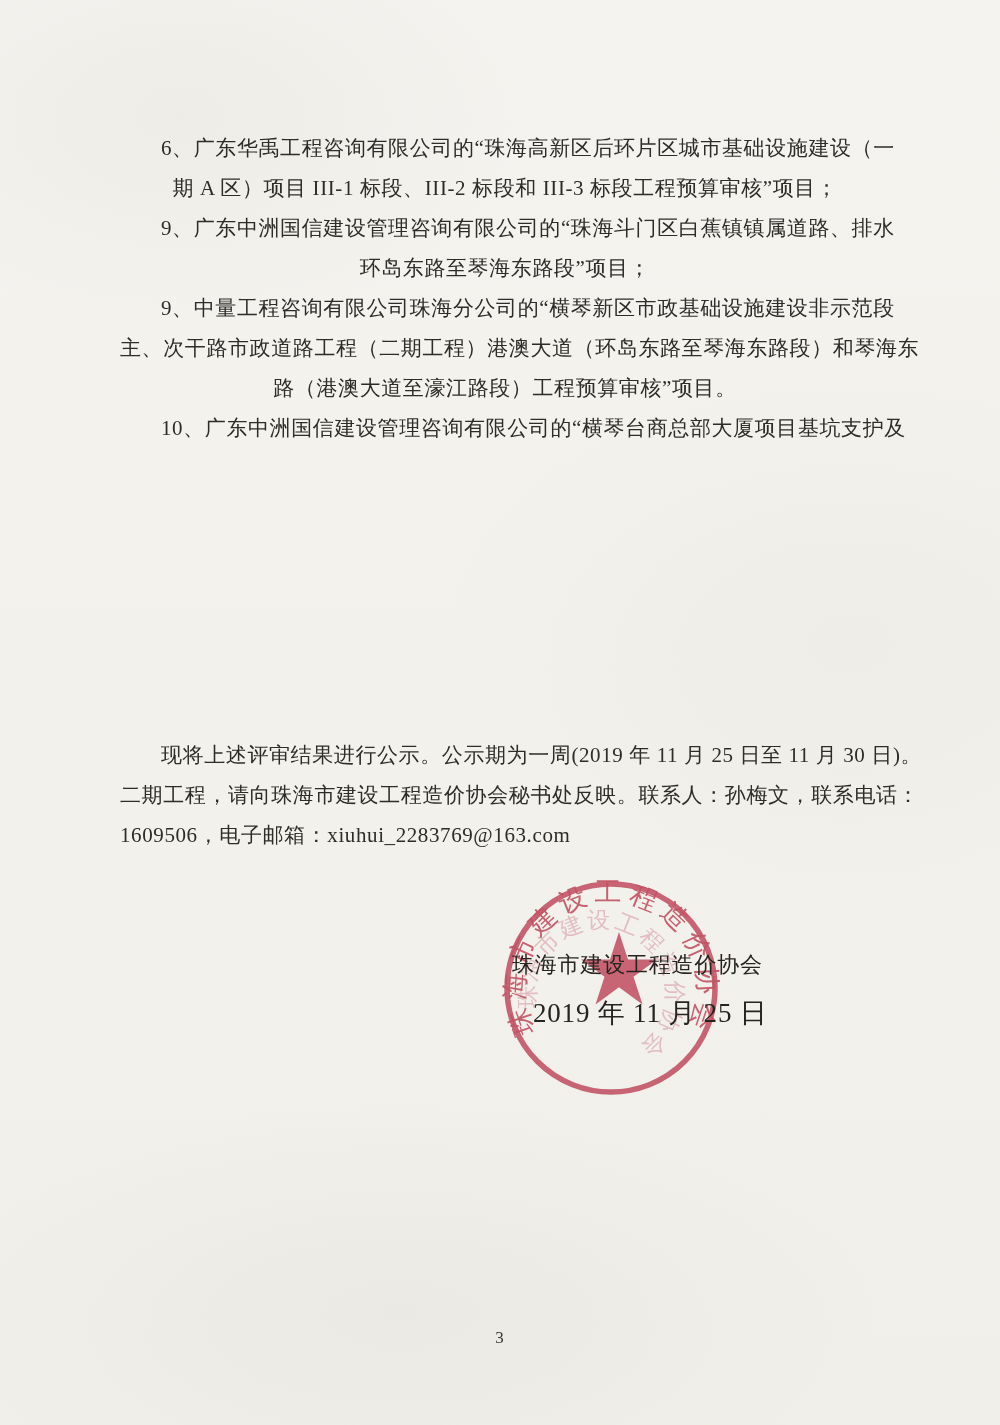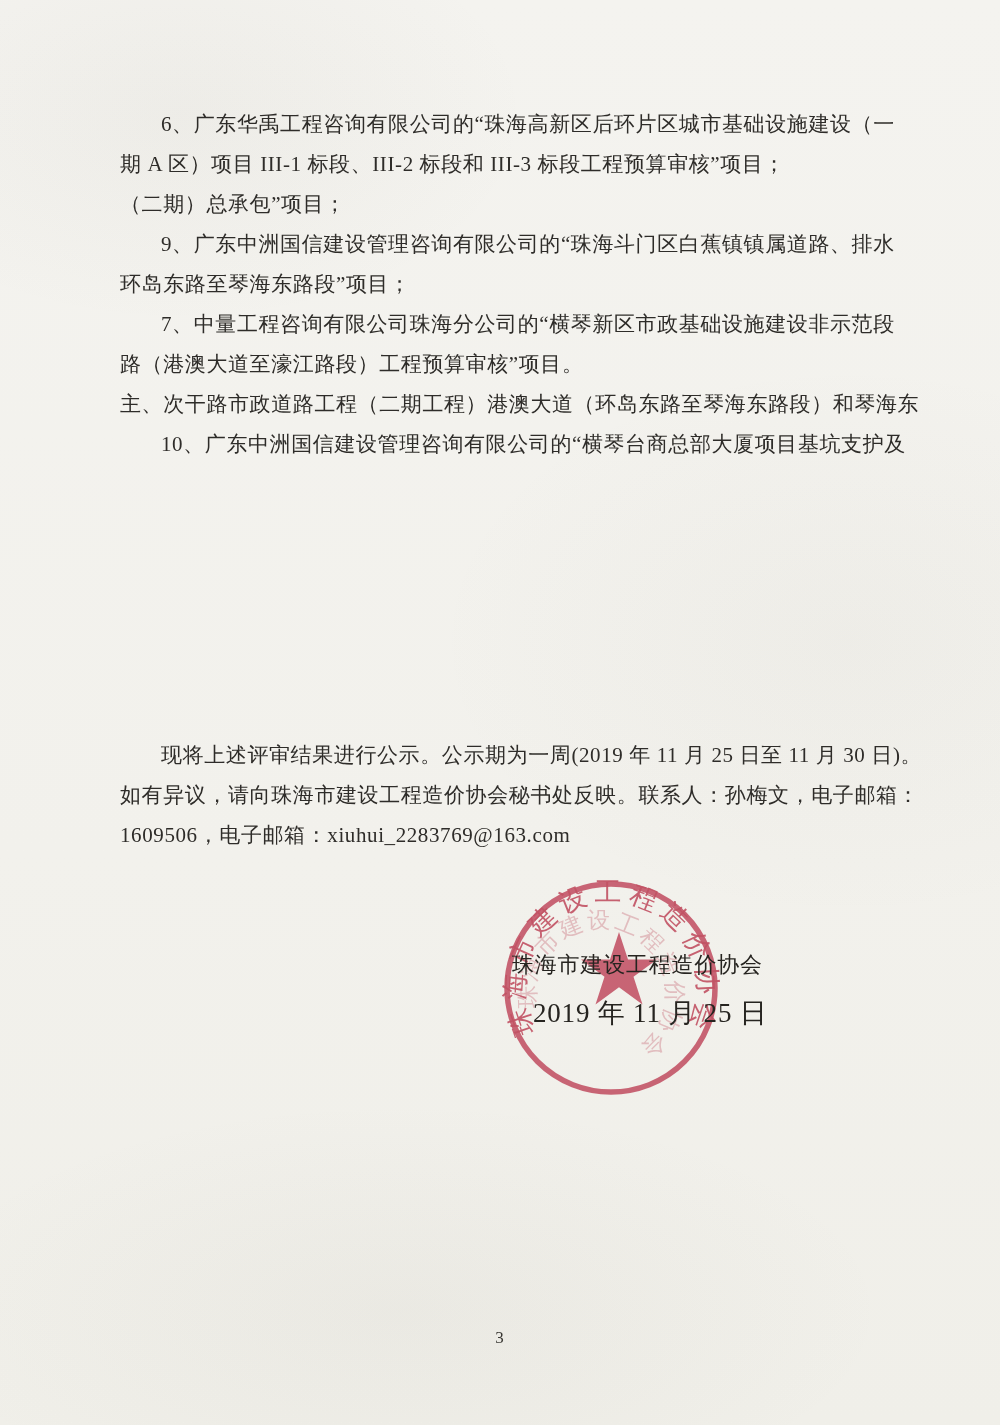--- a/index.html
+++ b/index.html
@@ -61,35 +61,34 @@
     font-size: 17px;
     color: #3a3834;
     letter-spacing: 1px;
   }
 </style>
 </head>
 <body>
 
 <div class="page">
 
-  <div class="doc-block" style="top:104px;">
+  <div class="doc-block" style="top:128px;text-align:center;">
     <div class="line indent">6、广东华禹工程咨询有限公司的“珠海高新区后环片区城市基础设施建设（一</div>
     <div class="line">期 A 区）项目 III-1 标段、III-2 标段和 III-3 标段工程预算审核”项目；</div>
-    <div class="line">（二期）总承包”项目；</div>
     <div class="line indent">9、广东中洲国信建设管理咨询有限公司的“珠海斗门区白蕉镇镇属道路、排水</div>
     <div class="line">环岛东路至琴海东路段”项目；</div>
-    <div class="line indent">7、中量工程咨询有限公司珠海分公司的“横琴新区市政基础设施建设非示范段</div>
+    <div class="line indent">9、中量工程咨询有限公司珠海分公司的“横琴新区市政基础设施建设非示范段</div>
+    <div class="line">主、次干路市政道路工程（二期工程）港澳大道（环岛东路至琴海东路段）和琴海东</div>
     <div class="line">路（港澳大道至濠江路段）工程预算审核”项目。</div>
-    <div class="line">主、次干路市政道路工程（二期工程）港澳大道（环岛东路至琴海东路段）和琴海东</div>
     <div class="line indent">10、广东中洲国信建设管理咨询有限公司的“横琴台商总部大厦项目基坑支护及</div>
   </div>
 
   <div class="doc-block" style="top:735px;">
     <div class="line indent">现将上述评审结果进行公示。公示期为一周(2019 年 11 月 25 日至 11 月 30 日)。</div>
-    <div class="line">如有异议，请向珠海市建设工程造价协会秘书处反映。联系人：孙梅文，电子邮箱：</div>
+    <div class="line">二期工程，请向珠海市建设工程造价协会秘书处反映。联系人：孙梅文，联系电话：</div>
     <div class="line">1609506，电子邮箱：xiuhui_2283769@163.com</div>
   </div>
 
   <svg class="stamp" viewBox="-130 -130 260 260">
 
     <g opacity="0.32" transform="translate(-10,6) rotate(22)">
       <path id="ghostArc" d="M -49.5,43.5 A 66,66 0 1 1 49.5,43.5" fill="none"></path>
       <text fill="#c8475e" font-size="23" letter-spacing="3" font-family="'Liberation Serif','DejaVu Serif',serif">
         <textPath href="#ghostArc" startOffset="50%" text-anchor="middle">珠海市建设工程造价协会</textPath>
       </text>

